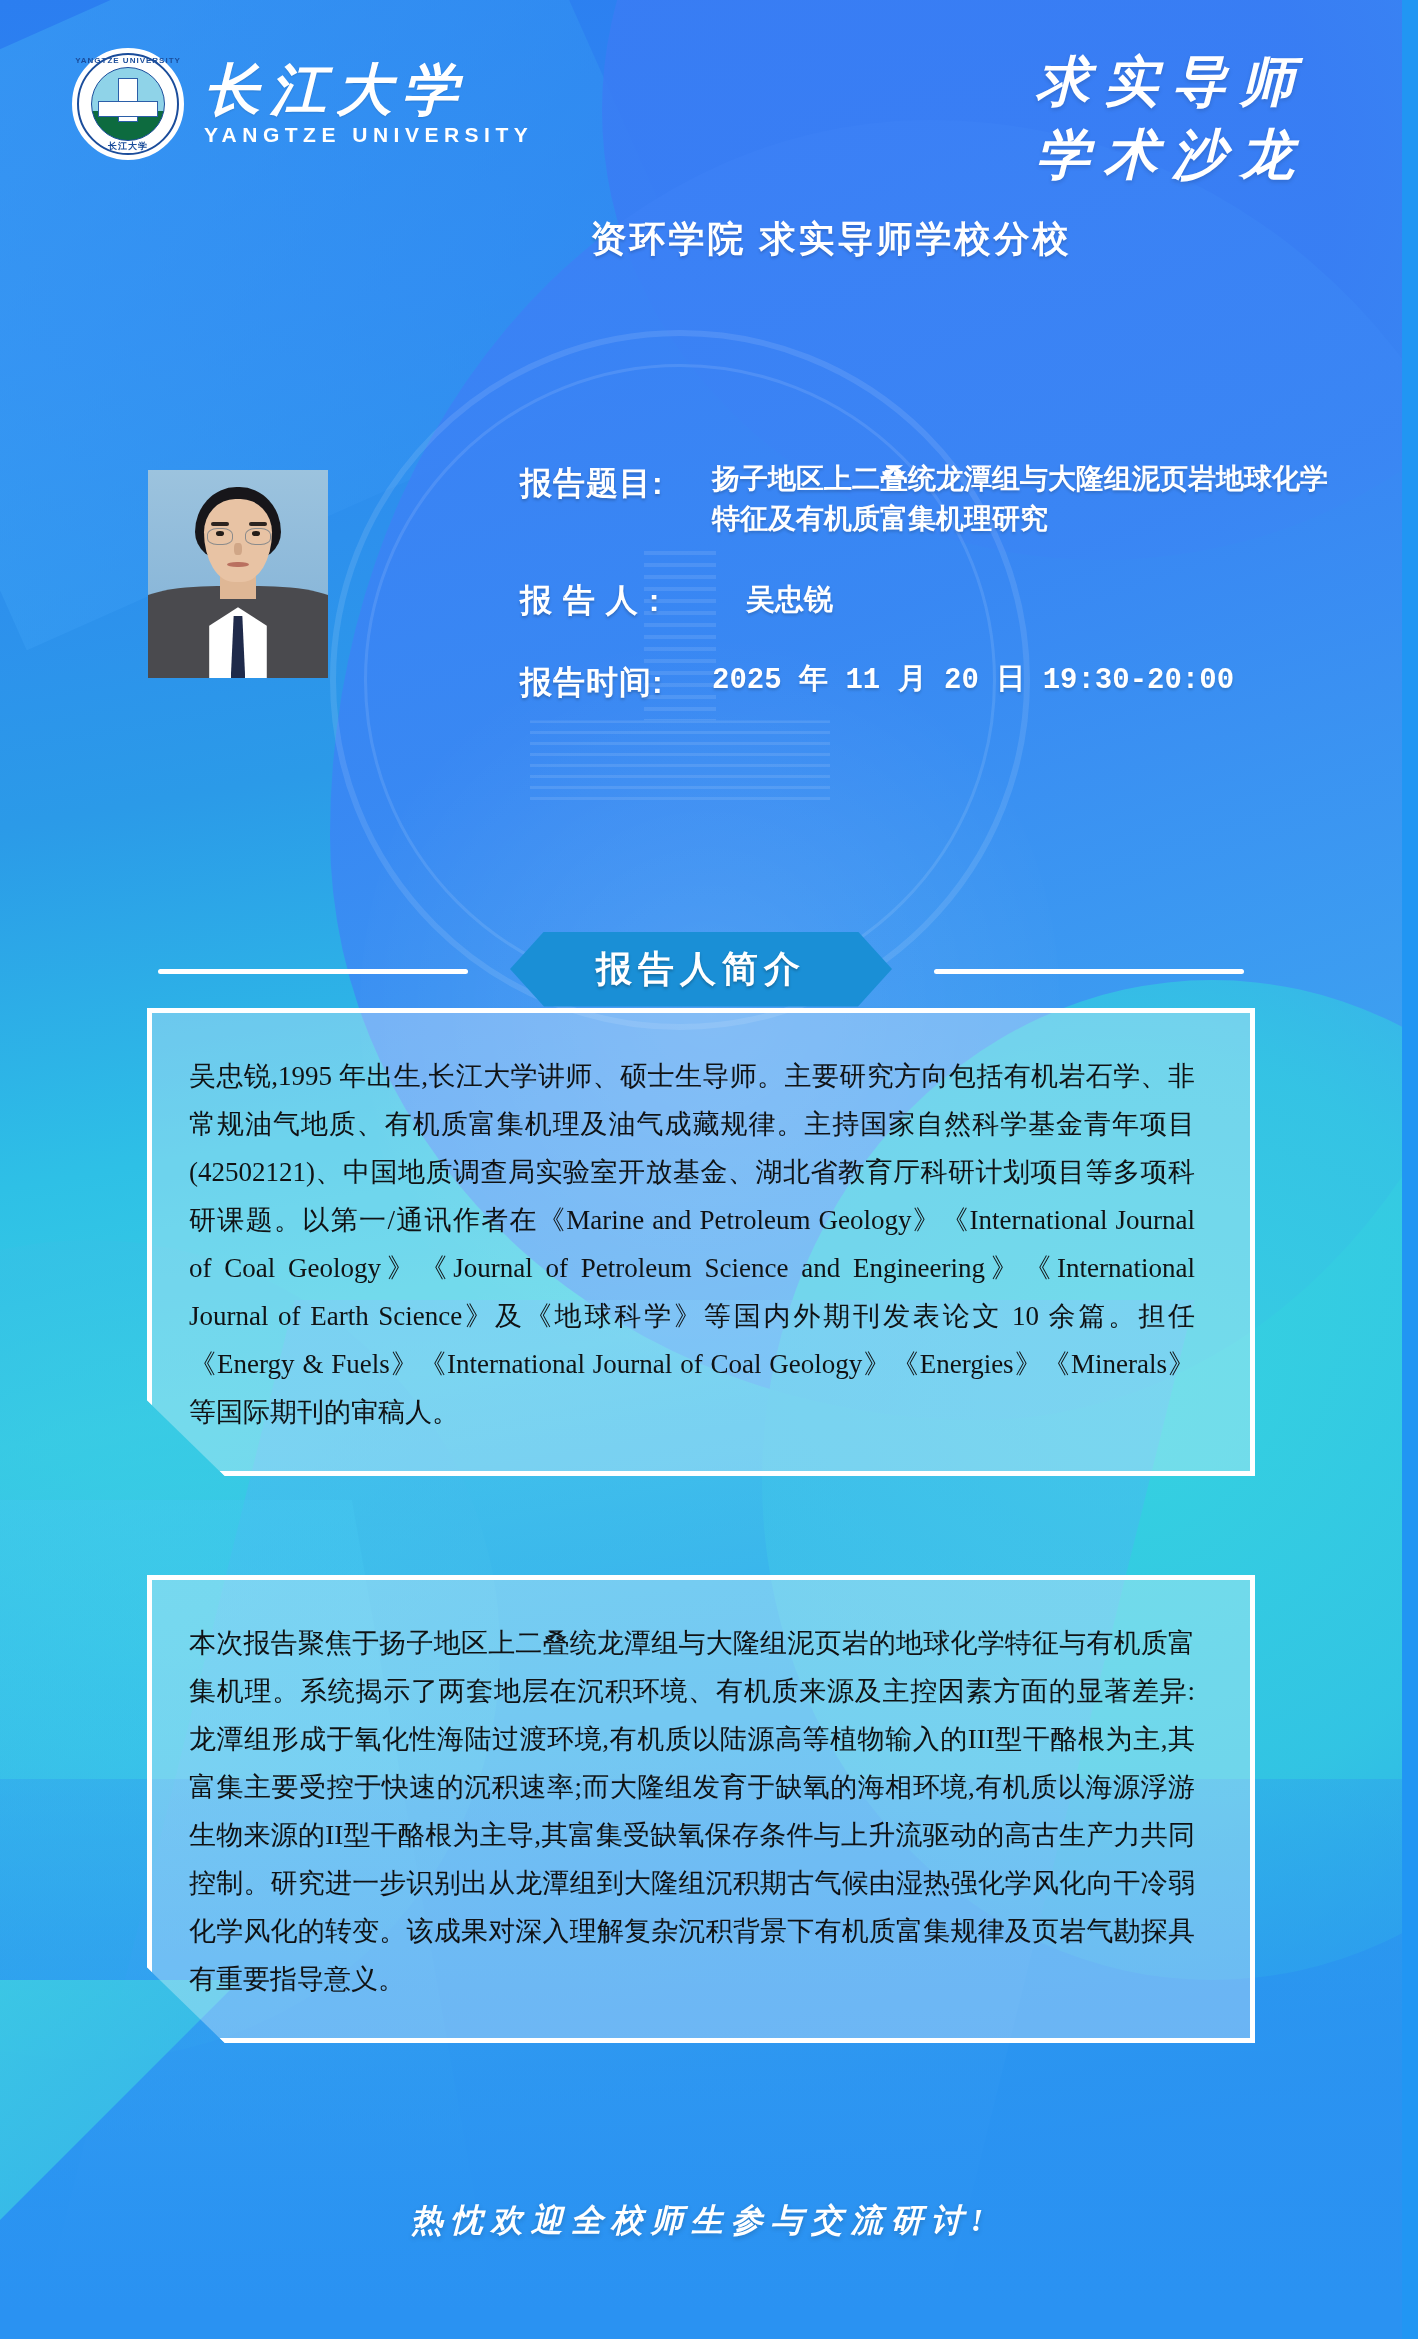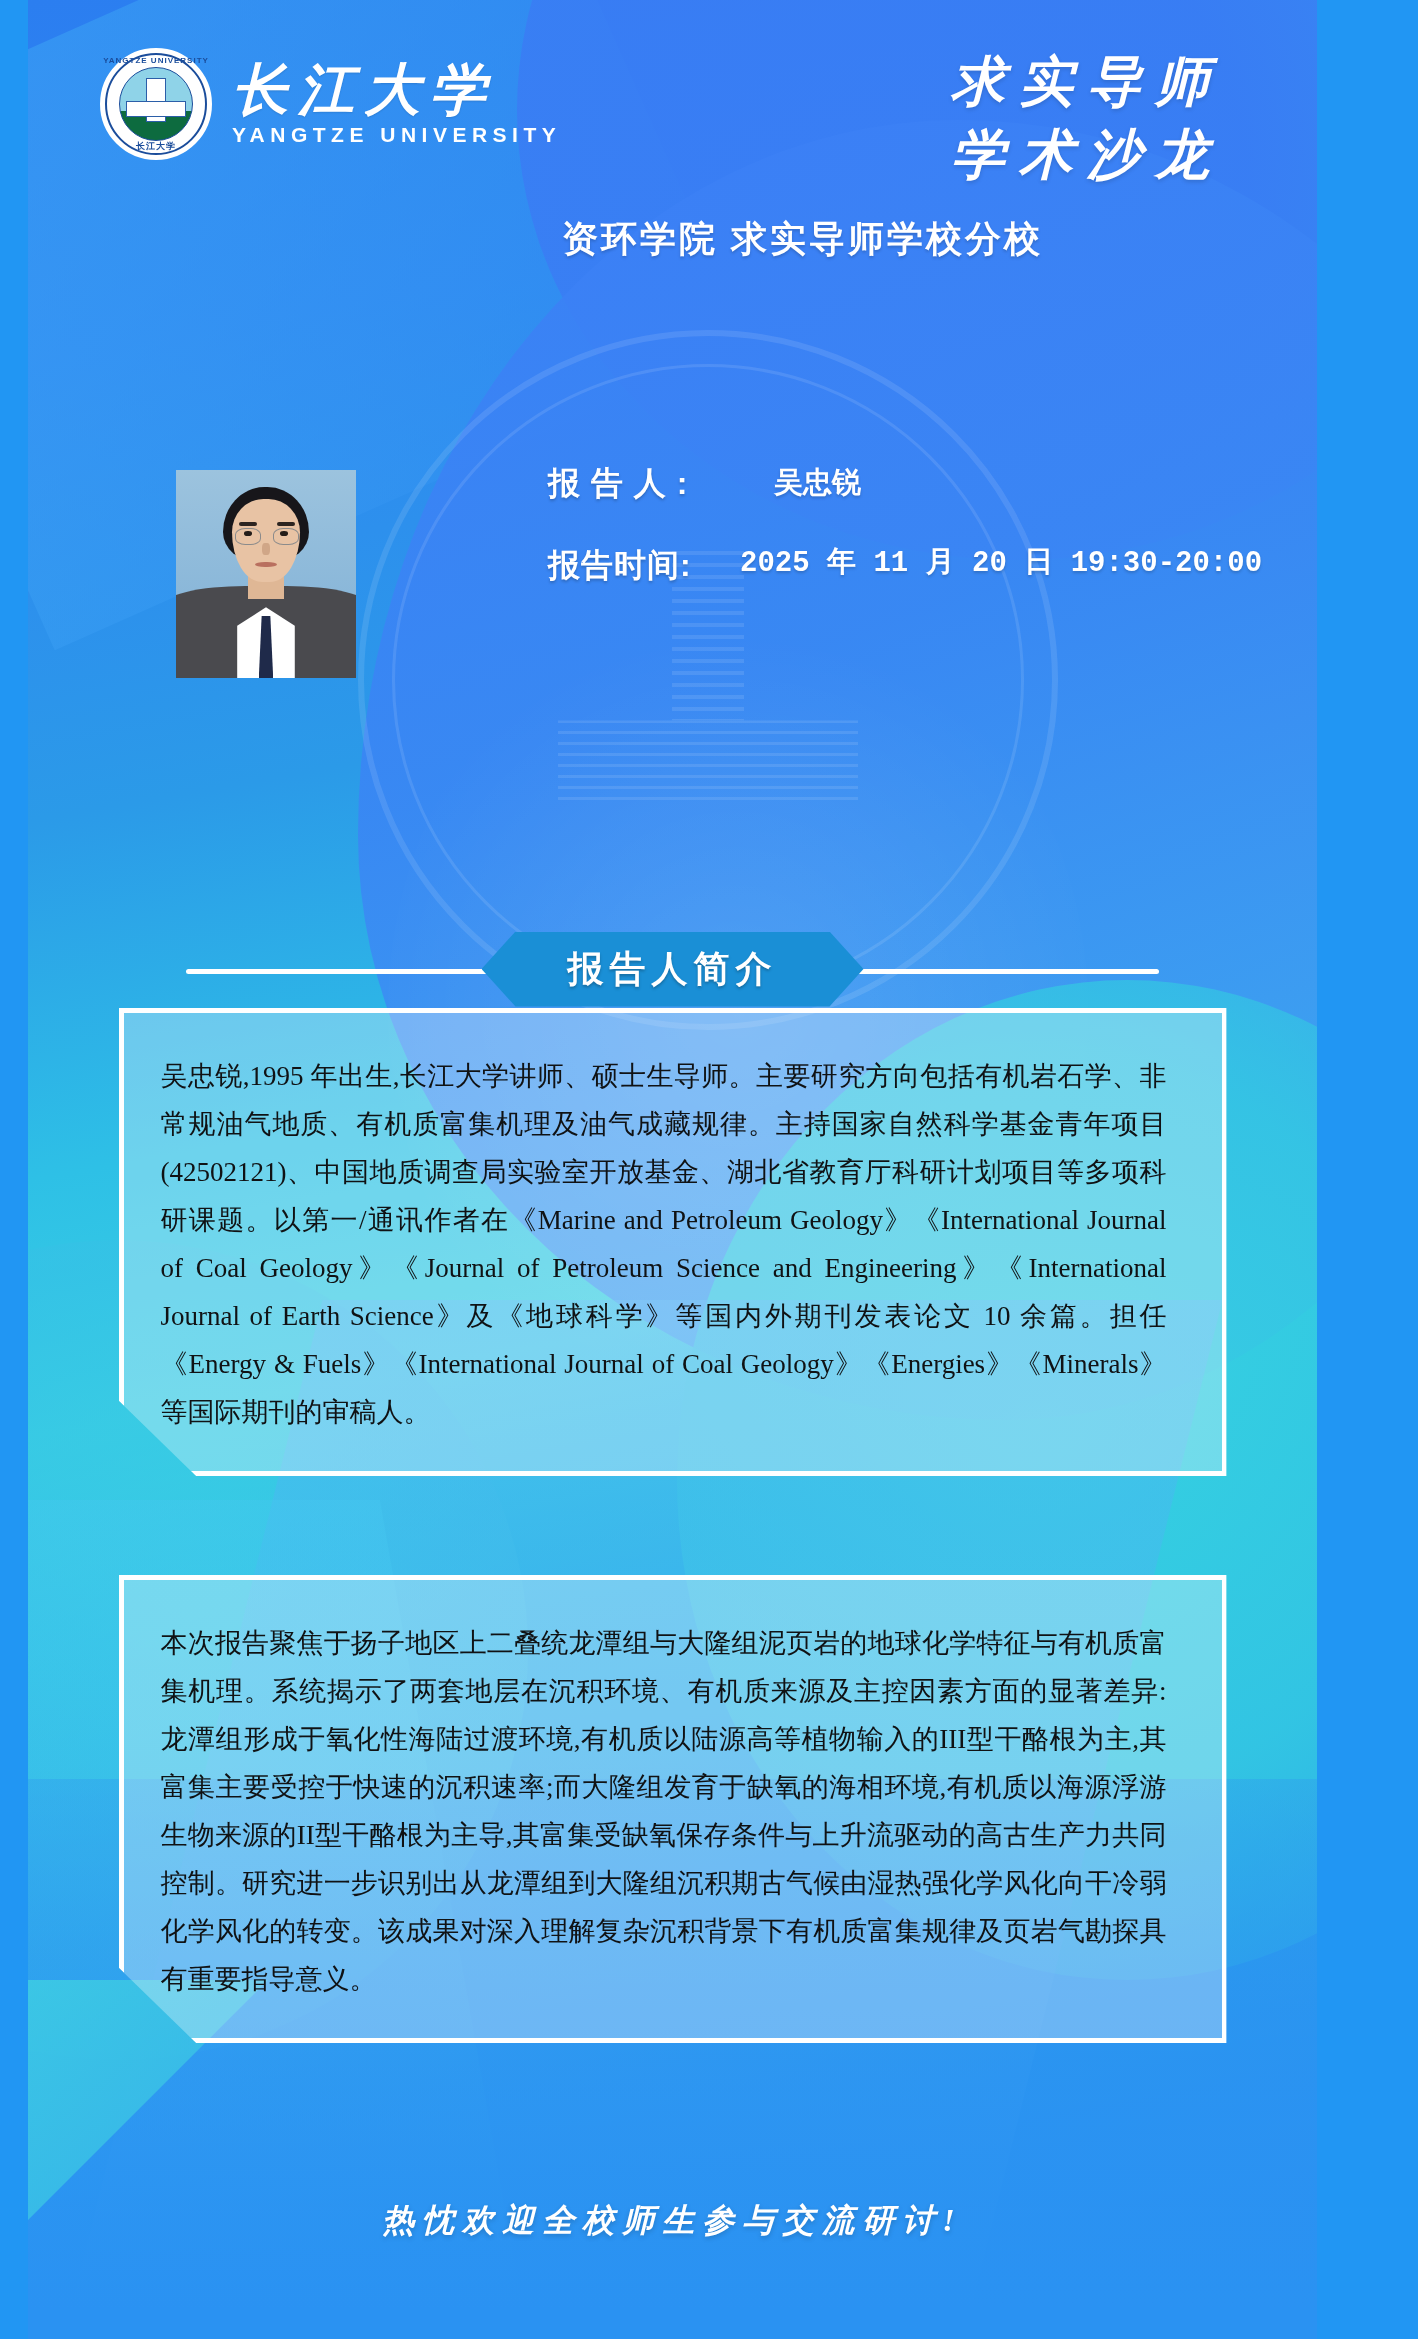--- a/index.html
+++ b/index.html
@@ -3,24 +3,23 @@
 <meta charset="utf-8">
 <style>
   html,body{margin:0;padding:0;}
   body{
     width:1418px;height:2339px;
     font-family:"Liberation Sans","DejaVu Sans",sans-serif;
     background:#2196f3;
     overflow:hidden;
   }
   .poster{
-    position:relative;width:1289px;height:2339px;overflow:hidden;
+    position:relative;width:1402px;height:2339px;overflow:hidden;
     background:
       linear-gradient(170deg,#2b7ef0 0%,#2f86f2 14%,#2b9ae8 32%,#2ec0e6 46%,#39cfe3 56%,#2db9e6 66%,#2ba5ea 78%,#2a93ef 90%,#2f8af2 100%);
-    margin-left: 28px;
   }
   
   .bg-layer{position:absolute;inset:0;overflow:hidden;pointer-events:none;}
   .shape{position:absolute;}
 
   .sh-top-left-wedge{
     top:-40px;left:-120px;width:760px;height:560px;
     background:linear-gradient(135deg,#3fa9f5 0%,#2f8cf0 100%);
     transform:rotate(-24deg);opacity:.55;
   }
@@ -314,20 +313,24 @@
       <div class="brow-r"></div>
     <div class="glass-l"></div>
       <div class="glass-r"></div>
     <div class="eye-l"></div>
       <div class="eye-r"></div>
     <div class="nose"></div>
     <div class="mouth"></div>
   </div>
 
   <div class="info">
+    <div class="row title-row">
+      <div class="lbl">报告题目:</div>
+      <div class="val">扬子地区上二叠统龙潭组与大隆组泥页岩地球化学特征及有机质富集机理研究</div>
+    </div>
     <div class="row">
       <div class="lbl">报 告 人 :</div>
       <div class="val indent">吴忠锐</div>
     </div>
     <div class="row">
       <div class="lbl">报告时间:</div>
       <div class="val mono">2025 年 11 月 20 日 19:30-20:00</div>
     </div>
   </div>
 

